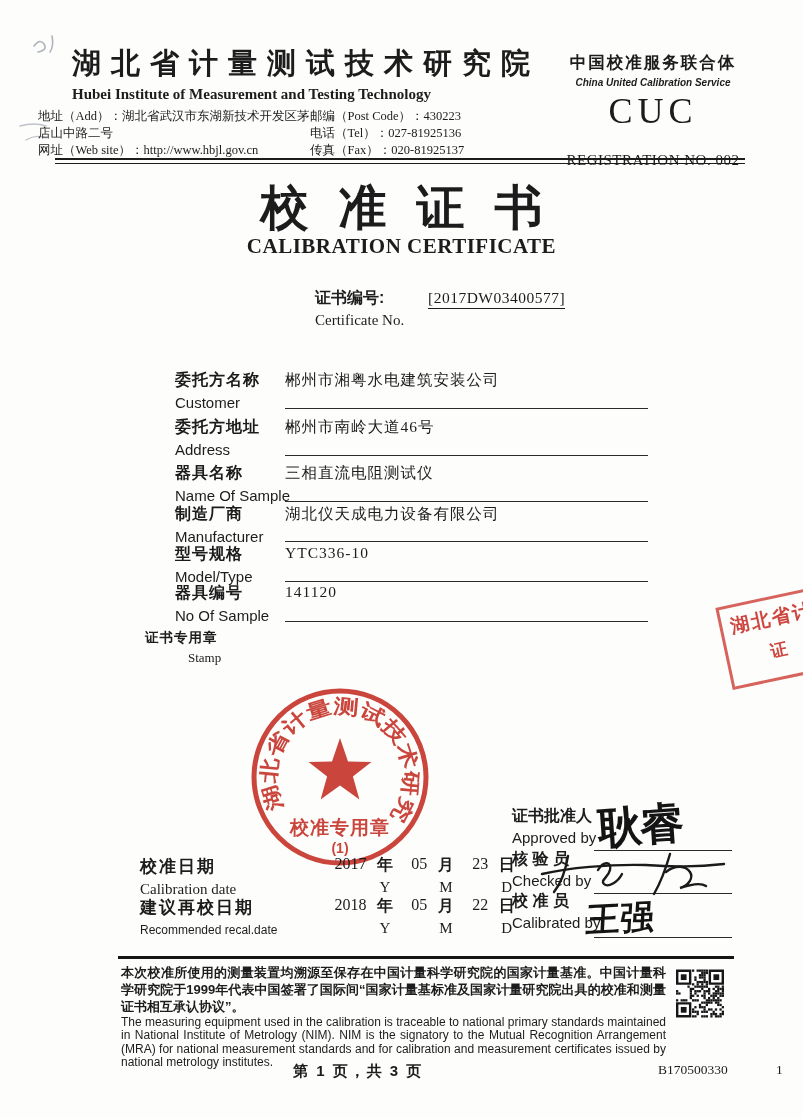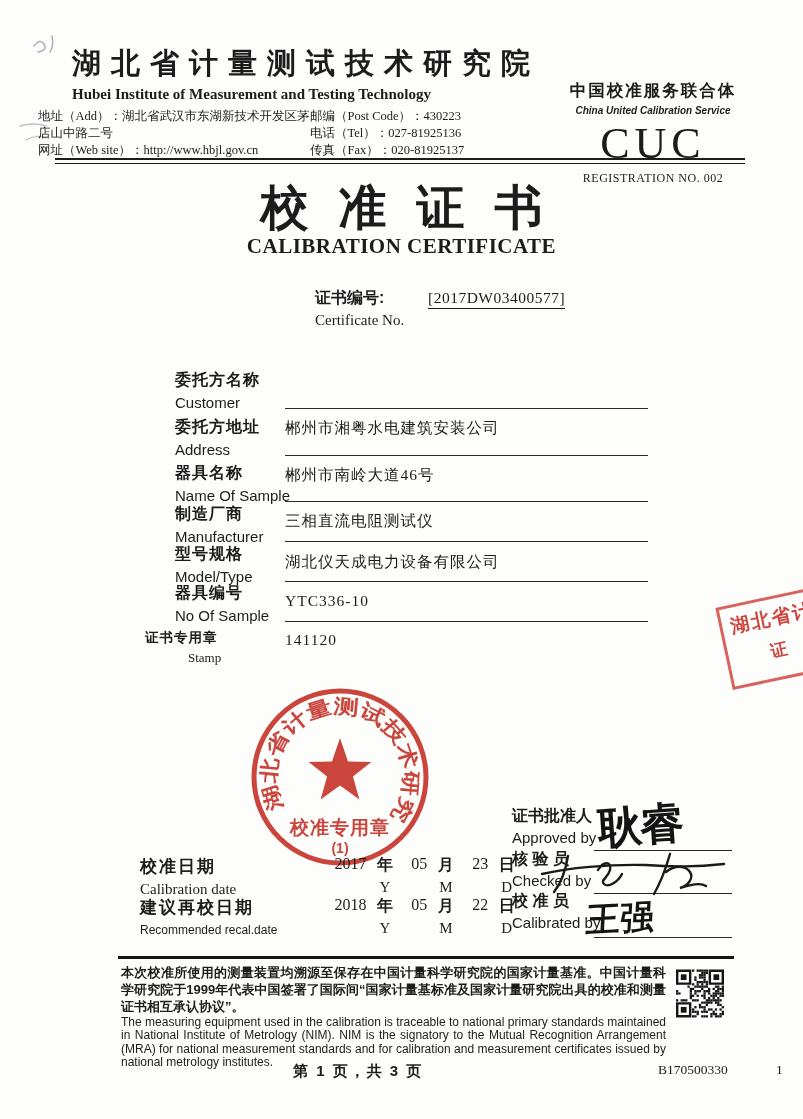--- a/index.html
+++ b/index.html
@@ -12,45 +12,45 @@
   .serif{font-family:"Liberation Serif","DejaVu Serif",serif;}
   .sans{font-family:"Liberation Sans","DejaVu Sans",sans-serif;}
 
   
   .inst-cn{left:72px; top:44px; font-size:29px; font-weight:bold; letter-spacing:10px; white-space:nowrap;}
   .inst-en{left:72px; top:86px; font-size:15px; font-weight:600;}
   .contact{left:38px; top:108px; width:520px; font-size:12.5px; line-height:17px;}
   .contact .col-l{position:absolute; left:0; top:0; width:272px;}
   .contact .col-r{position:absolute; left:272px; top:0; width:240px;}
   .cuc{left:558px; top:52px; width:190px; text-align:center;}
-  .cuc-cn{font-size:16.5px; font-weight:bold; letter-spacing:2px; white-space:nowrap;margin-top:28px;}
+  .cuc-cn{font-size:16.5px; font-weight:bold; letter-spacing:2px; white-space:nowrap;}
   .cuc-en{font-size:10px; font-weight:bold; margin-top:3px;font-style:italic;}
-  .cuc-logo{font-size:44px; letter-spacing:5px; margin-top:2px; font-weight:500;}
-  .cuc-reg{font-size:12px; margin-top:2px; letter-spacing:0.5px;}
+  .cuc-logo{font-size:36px; letter-spacing:5px; margin-top:2px; font-weight:500;}
+  .cuc-reg{font-size:15px; margin-top:20px; letter-spacing:0.5px;}
   .double-rule{left:55px; top:158px; width:690px; height:3px;
     border-top:2px solid #1c1c1c; border-bottom:1.5px solid #1c1c1c;}
 
   
   .title-cn{left:0; top:176px; width:803px; text-align:center; font-size:48px; font-weight:bold;
     letter-spacing:30px; text-indent:30px;}
   .title-en{left:0; top:234px; width:803px; text-align:center; font-size:21px; font-weight:bold; letter-spacing:0.5px;}
 
   
   .certno-labels{left:315px; top:288px;}
   .certno-cn{font-size:16px; font-weight:bold;}
   .certno-en{font-size:15px; margin-top:3px;}
   .certno-value{left:428px; top:289px; font-size:15.5px; letter-spacing:0.5px;
     border-bottom:1px solid #1c1c1c; padding-bottom:1px;}
 
   
   .field-row{position:absolute; left:175px; width:475px;}
   .f-label{position:absolute; left:0; top:0; width:108px;}
   .f-label-cn{font-size:16px; font-weight:600; letter-spacing:1px; white-space:nowrap;}
   .f-label-en{font-size:15px; margin-top:3px; white-space:nowrap;}
-  .f-value{position:absolute; left:110px; top:0; width:365px; font-size:15.5px; letter-spacing:1px;margin-top:48px;}
+  .f-value{position:absolute; left:110px; top:0; width:365px; font-size:15.5px; letter-spacing:1px;}
   .f-line{position:absolute; left:110px; width:363px; border-bottom:1.2px solid #2a2a2a;}
 
   
   .stamp-cn{left:145px; top:629px; font-size:13.5px; font-weight:600; letter-spacing:1px;}
   .stamp-en{left:160px; top:650px; font-size:13px;margin-left:28px;}
 
   
   .seal{left:240px; top:677px; width:200px; height:200px; opacity:0.92;}
   .edge-stamp{right:-16px; top:597px; width:96px; height:84px;
     border:3px solid rgba(200,48,40,0.75); transform:rotate(-12deg);

